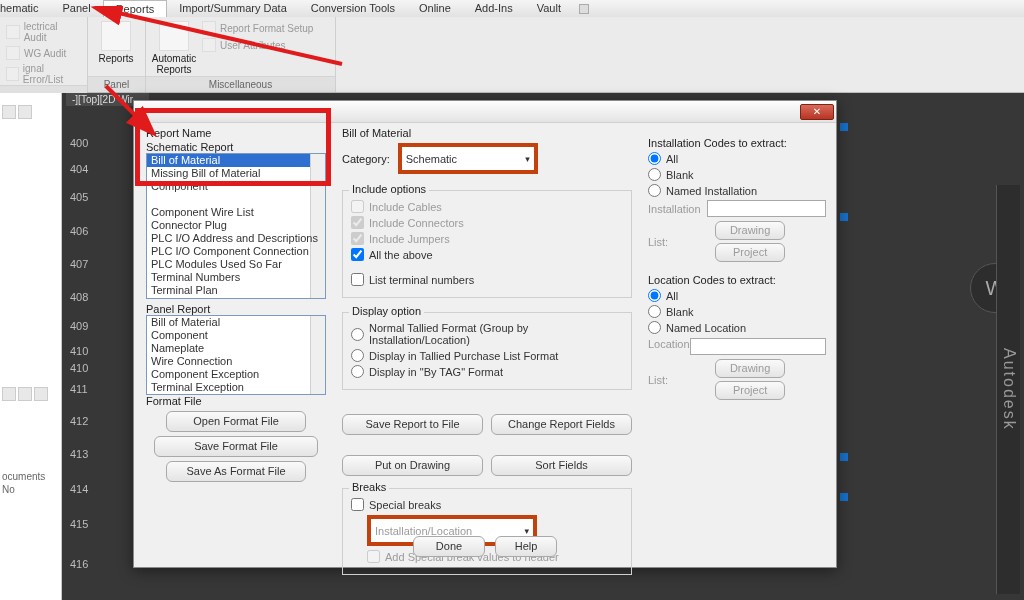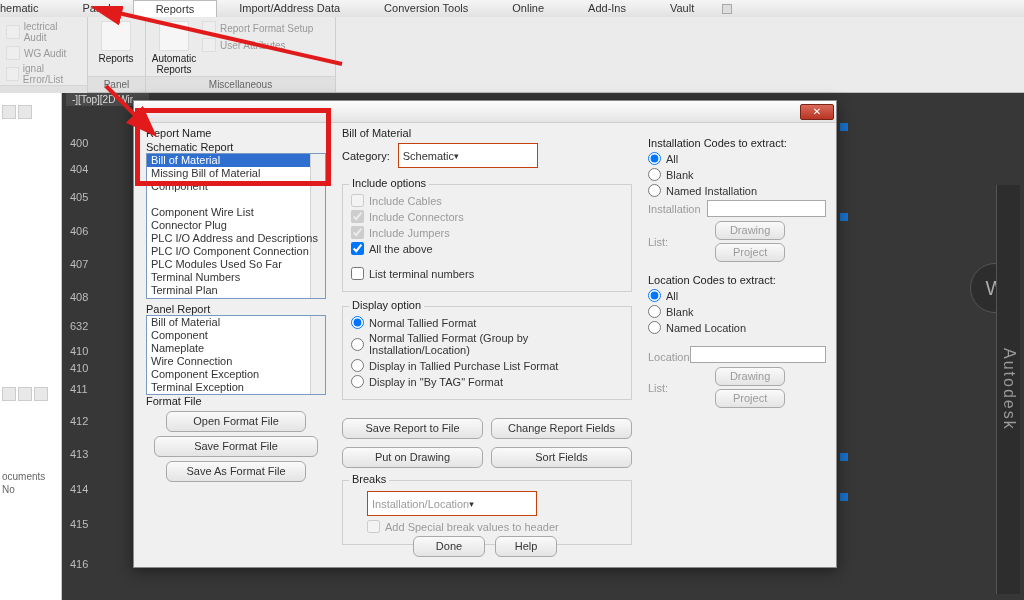--- a/index.html
+++ b/index.html
@@ -1,19 +1,19 @@
 <!DOCTYPE html>
 <html><head>
 <meta charset="utf-8">
 <style>
   * { box-sizing: border-box; font-family: "Segoe UI", Tahoma, sans-serif; }
   body { margin:0; width:1024px; height:600px; background:#333; overflow:hidden; position:relative; font-size:11px; color:#333; }
   
   .menubar { position:absolute; top:0; left:0; right:0; height:17px; background:linear-gradient(#f5f5f5,#e2e2e2); display:flex; align-items:center; font-size:11px; }
-  .menubar .item { padding:0 22px; height:17px; line-height:17px; }
+  .menubar .item { padding:0 12px; height:17px; line-height:17px; }
   .menubar .item.cut { padding-left:0; }
   .menubar .item.active { background:#fff; border:1px solid #bbb; border-bottom:none; }
   .menubar .wd { width:10px; height:10px; margin-left:6px; background:#ddd; border:1px solid #aaa; }
   
   .ribbon { position:absolute; top:17px; left:0; right:0; height:76px; background:#eaebea; border-bottom:1px solid #bcbcbc; display:flex; }
   .ribgroup { border-right:1px solid #cfcfcf; display:flex; flex-direction:column; justify-content:space-between; }
   .ribgroup .body { display:flex; align-items:flex-start; padding:4px 6px 0 6px; gap:6px; flex:1; }
   .ribgroup .title { text-align:center; font-size:10px; color:#666; padding:2px 0; background:#e0e0e0; border-top:1px solid #d4d4d4; }
   .ribbtn { display:flex; flex-direction:column; align-items:center; width:44px; gap:2px; color:#888; }
   .ribbtn .ico { width:30px; height:30px; background:#f6f6f6; border:1px solid #ddd; }
@@ -44,36 +44,36 @@
   .listbox { background:#fff; border:1px solid #7a9ac2; font-size:11px; overflow:hidden; }
   .listbox .li { padding:0 4px; height:13px; line-height:13px; white-space:nowrap; cursor:default; }
   .listbox .li.sel { background:#2f6fd0; color:#fff; }
   .scroll-hint { float:right; width:15px; height:100%; background:#efefef; border-left:1px solid #d0d0d0; }
   .btn { background:linear-gradient(#fafafa,#e4e4e4); border:1px solid #a9a9a9; border-radius:6px; height:21px; font-size:11px; text-align:center; line-height:19px; }
   .btn.small { height:19px; line-height:17px; }
   .group { border:1px solid #cfcfcf; padding:6px 20px 8px 8px; position:relative; }
   .group > .gt { position:absolute; top:-8px; left:6px; background:#f0f0f0; padding:0 3px; font-size:11px; color:#222; }
   .chk, .rad { display:flex; align-items:center; gap:5px; font-size:11px; margin:3px 0; }
   .chk input, .rad input { margin:0; }
-  .select { background:#fff; border:1px solid #c2410c; height:25px; font-size:11px; padding:1px 4px; display:flex; align-items:center; }
+  .select { background:#fff; border:4px solid #c2410c; height:31px; font-size:11px; padding:1px 4px; display:flex; align-items:center; justify-content:space-between; }
   .select .arr { font-size:9px; color:#333; }
   .txt { background:#fff; border:1px solid #a8a8a8; height:17px; }
   .disabled { color:#9b9b9b; }
   
   .redbox { position:absolute; border:5px solid #e11b1b; }
   .redarrow { position:absolute; }
 </style>
 </head>
 <body>
 
 <div class="menubar">
   <div class="item cut">hematic</div>
   <div class="item">Panel</div>
   <div class="item active">Reports</div>
-  <div class="item">Import/Address Data</div>
+  <div class="item">Import/Summary Data</div>
   <div class="item">Conversion Tools</div>
   <div class="item">Online</div>
   <div class="item">Add-Ins</div>
   <div class="item">Vault</div>
   <div class="wd"></div>
 </div>
 
 <div class="ribbon">
   <div class="ribgroup" style="width:88px">
     <div class="body">
@@ -141,21 +141,21 @@
 
 <div class="canvas">
   <div class="tabstrip">-][Top][2D Wir…</div>
   <div class="ruler">
     <div style="top:34px">400</div>
     <div style="top:60px">404</div>
     <div style="top:88px">405</div>
     <div style="top:122px">406</div>
     <div style="top:155px">407</div>
     <div style="top:188px">408</div>
-    <div style="top:217px">632</div>
+    <div style="top:217px">409</div>
     <div style="top:242px">410</div>
     <div style="top:259px">410</div>
     <div style="top:280px">411</div>
     <div style="top:312px">412</div>
     <div style="top:345px">413</div>
     <div style="top:380px">414</div>
     <div style="top:415px">415</div>
     <div style="top:455px">416</div>
   </div>
   <div class="bluesq" style="left:778px; top:30px"></div>
@@ -236,46 +236,46 @@
           </label>
         <div style="height:6px"></div>
         <label class="chk">
             <input type="checkbox" style="">
             <span>List terminal numbers</span>
           </label>
       </div>
       <div class="group" style="margin-top:14px">
         <span class="gt">Display option</span>
         <label class="rad">
-            <input type="radio" name="d" checked="" style="">
-            <span>Normal Tallied Format</span>
-          </label>
-        <label class="rad">
             <input type="radio" name="d" style="">
             <span>Normal Tallied Format (Group by Installation/Location)</span>
           </label>
         <label class="rad">
             <input type="radio" name="d" style="">
             <span>Display in Tallied Purchase List Format</span>
           </label>
         <label class="rad">
             <input type="radio" name="d" style="">
             <span>Display in "By TAG" Format</span>
           </label>
       </div>
-      <div style="display:flex; gap:8px; margin-top:18px">
+      <div style="display:flex; gap:8px; margin-top:24px">
         <div class="btn" style="flex:1">Save Report to File</div>
         <div class="btn" style="flex:1">Change Report Fields</div>
       </div>
-      <div style="display:flex; gap:8px; margin-top:8px">
+      <div style="display:flex; gap:8px; margin-top:20px">
         <div class="btn" style="flex:1">Put on Drawing</div>
         <div class="btn" style="flex:1">Sort Fields</div>
       </div>
       <div class="group" style="margin-top:12px">
         <span class="gt">Breaks</span>
+        <label class="chk">
+            <input type="checkbox" style="">
+            <span>Special breaks</span>
+          </label>
         <div class="select disabled" style="width:170px; margin:4px 0 4px 16px">
           <span>Installation/Location</span>
             <span class="arr">▾</span>
         </div>
         <label class="chk disabled" style="margin-left:16px">
             <input type="checkbox" disabled="" style="">
             <span>Add Special break values to header</span>
           </label>
       </div>
     </div>
@@ -312,21 +312,21 @@
           <span>All</span>
         </label>
       <label class="rad">
           <input type="radio" name="l" style="">
           <span>Blank</span>
         </label>
       <label class="rad">
           <input type="radio" name="l" style="">
           <span>Named Location</span>
         </label>
-      <div style="display:flex; align-items:flex-end; gap:0; margin-top:12px" class="disabled">
+      <div style="display:flex; align-items:flex-start; gap:0; margin-top:4px" class="disabled">
         <span>Location</span>
         <div class="txt" style="flex:1"></div>
       </div>
       <div style="display:flex; align-items:center; gap:6px; margin-top:4px" class="disabled">
         <span>List:</span>
         <div style="display:flex; flex-direction:column; gap:3px; flex:1; align-items:center">
           <div class="btn small" style="width:70px">Drawing</div>
           <div class="btn small" style="width:70px">Project</div>
         </div>
       </div>

